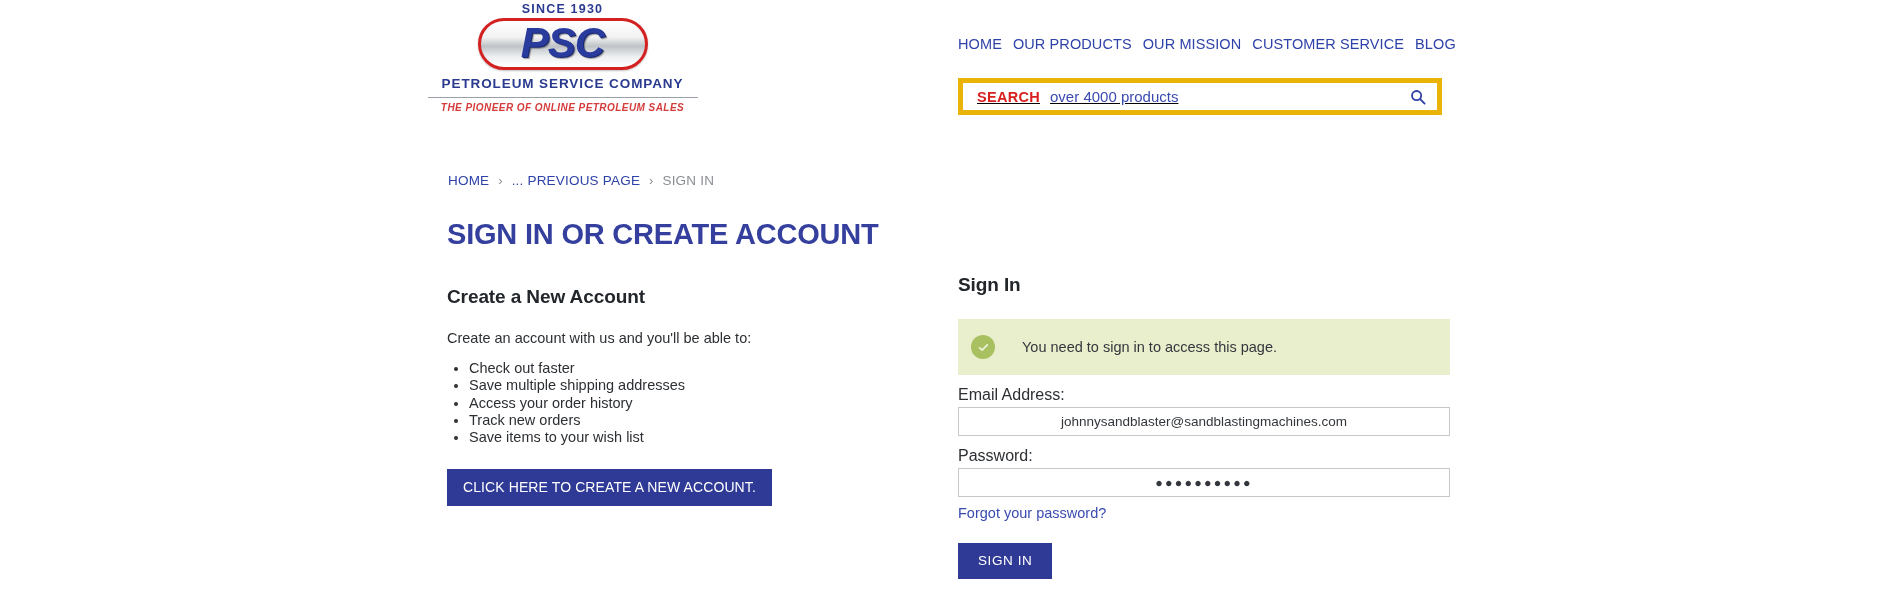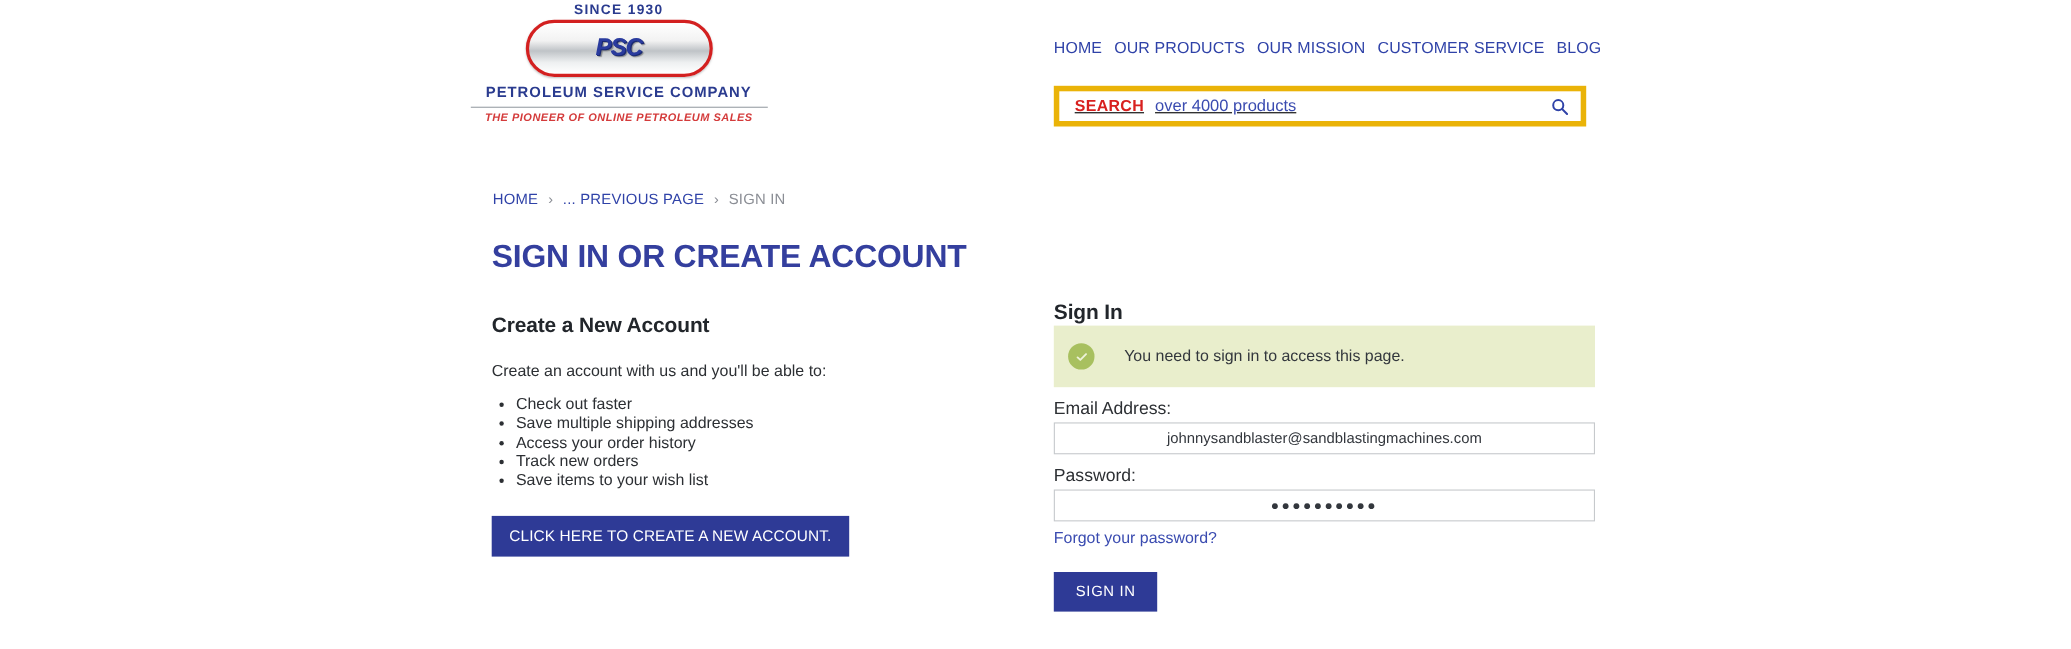--- a/index.html
+++ b/index.html
@@ -60,21 +60,21 @@
     box-shadow: 0 1px 2px rgba(0,0,0,0.25);
   }
   .logo-psc {
     position: absolute;
     left: 0; top: 0;
     width: 170px;
     height: 52px;
     line-height: 50px;
     text-align: center;
     font-family: "Liberation Sans", sans-serif;
-    font-size: 22px;
+    font-size: 42px;
     font-weight: bold;
     font-style: italic;
     color: #2a3b9e;
     letter-spacing: -1px;
     text-shadow: 1px 1px 0 #1b2a72, 2px 2px 1px rgba(0,0,0,0.35);
   }
   .logo-company {
     font-family: "Liberation Sans", sans-serif;
     font-size: 13.5px;
     font-weight: bold;
@@ -235,20 +235,21 @@
   }
 
   
   .col-right {
     position: absolute;
     left: 958px;
     top: 274px;
     width: 492px;
   }
   .notice {
+    margin-top: 23px;
     background: #e9eecc;
     height: 56px;
     display: flex;
     align-items: center;
     padding-left: 13px;
   }
   .notice-icon {
     width: 24px; height: 24px;
     border-radius: 50%;
     background: #a8c05f;

